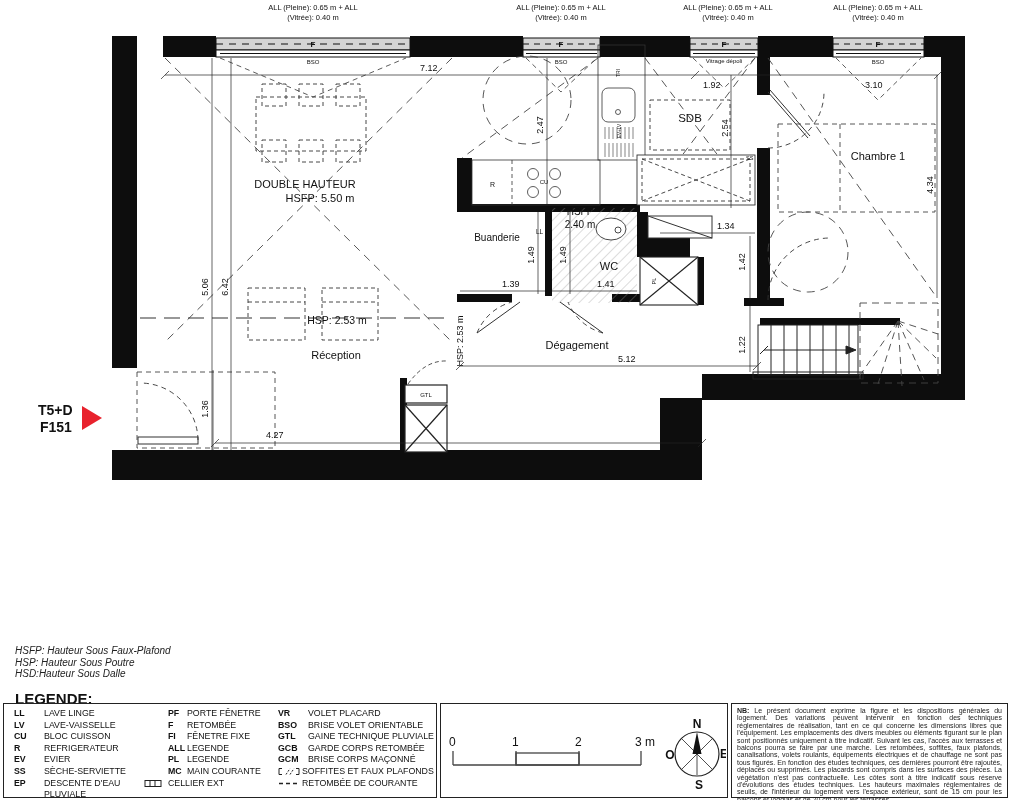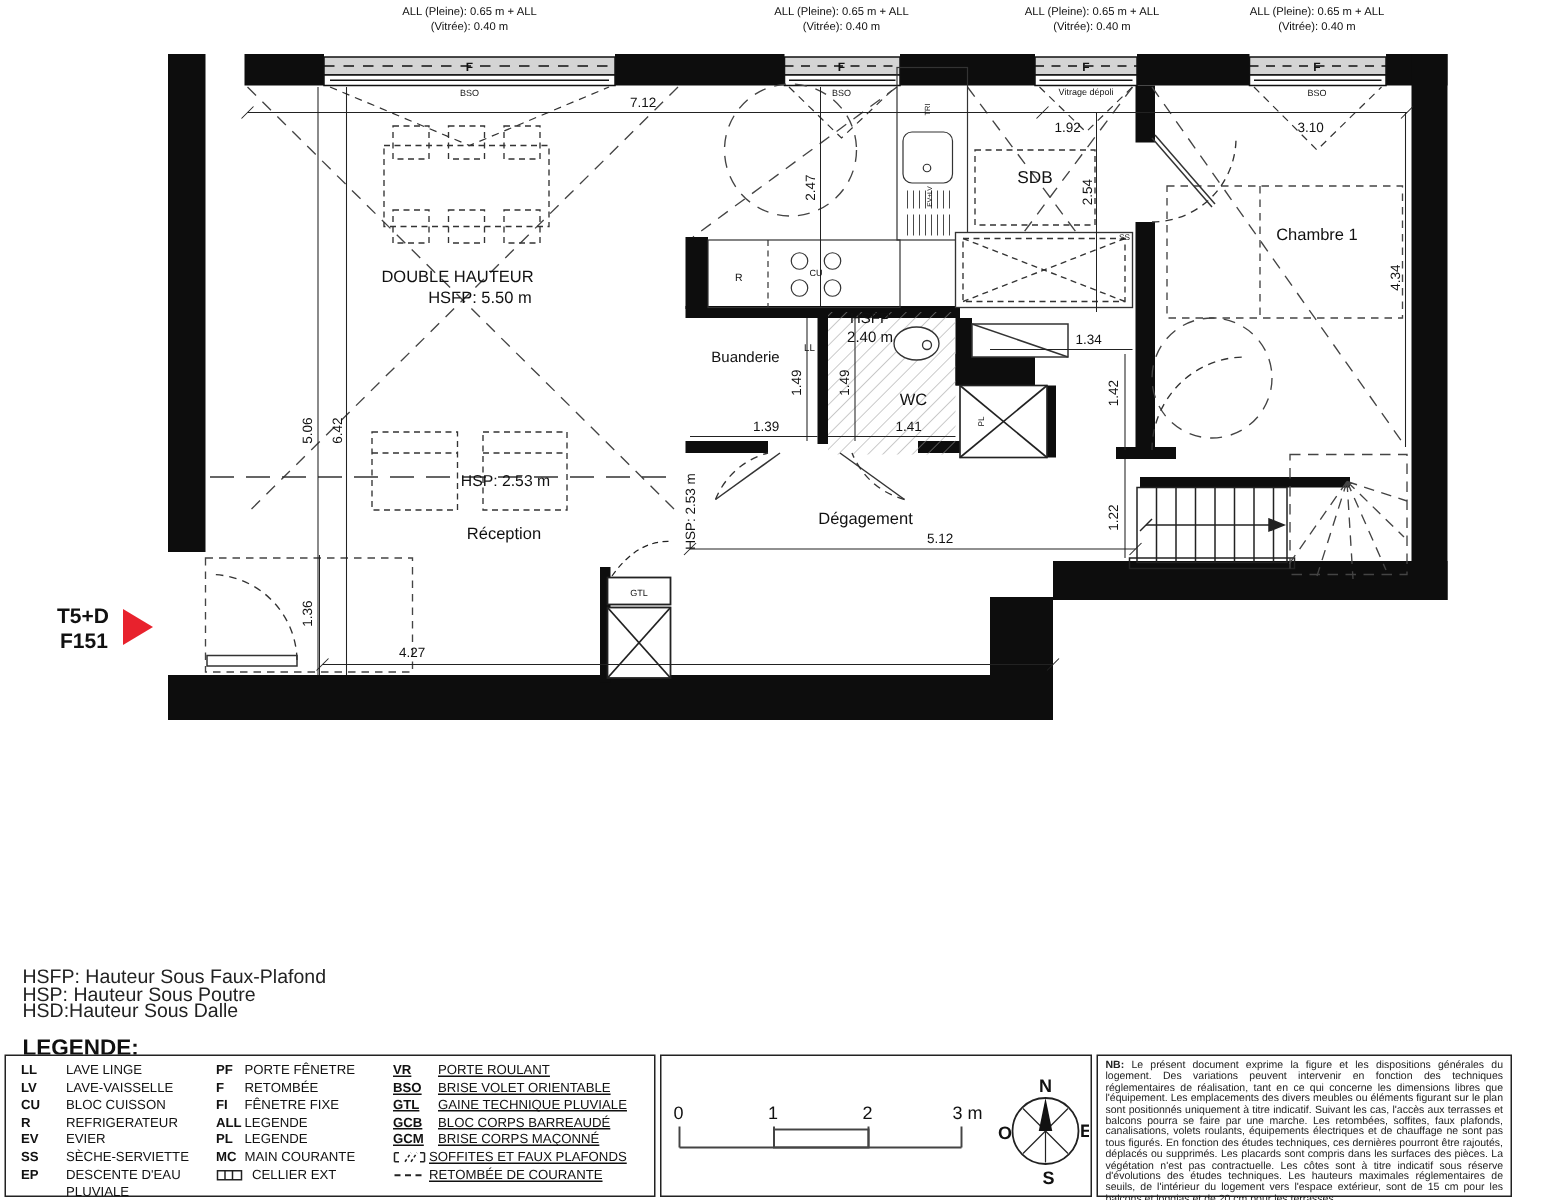--- a/index.html
+++ b/index.html
@@ -1,32 +1,32 @@
 <!DOCTYPE html>
 <html><head>
 <meta charset="utf-8">
 <style>
   html,body{margin:0;padding:0;background:#fff;}
   #stage{position:relative;width:1027px;height:800px;background:#fff;overflow:hidden;
          font-family:"Liberation Sans","DejaVu Sans",sans-serif;color:#111;}
   #plan-svg{position:absolute;left:0;top:0;}
   svg text{fill:#111;font-family:"Liberation Sans","DejaVu Sans",sans-serif;}
-  .notes{position:absolute;left:15px;top:645px;font-size:13px;line-height:11.5px;color:#222;}
+  .notes{position:absolute;left:15px;top:645px;font-size:10px;line-height:11.5px;color:#222;font-style:italic;}
   .legend-title{position:absolute;left:15px;top:690px;font-size:15px;font-weight:bold;}
   .panel{position:absolute;top:703px;height:95px;border:1.5px solid #222;box-sizing:border-box;background:#fff;}
   #legend-box{left:3px;width:434px;}
   #scale-box{left:440px;width:288px;}
   #nb-box{left:731px;width:277px;padding:3px 5px;font-size:7px;line-height:7.4px;text-align:justify;color:#222;}
   .lg-col{position:absolute;top:4px;font-size:8.8px;line-height:11.6px;}
   .lg-row{display:flex;}
   .lg-abbr{font-weight:bold;flex:0 0 auto;}
   .lg-term{white-space:pre-line;}
   #lg-c1{left:10px;width:128px;} #lg-c1 .lg-abbr{width:30px;}
-  #lg-c2{left:140px;width:118px;} #lg-c2 .lg-abbr{width:19px;}
-  #lg-c3{left:258px;width:172px;text-decoration:underline;} #lg-c3 .lg-abbr{width:30px;}
+  #lg-c2{left:140px;width:118px;} #lg-c2 .lg-abbr{width:19px;margin-left:24px;}
+  #lg-c3{left:274px;width:172px;} #lg-c3 .lg-abbr{width:30px;}
   .lg-ico{width:24px;flex:0 0 auto;display:flex;align-items:center;}
   .nb-label{font-weight:bold;}
 </style>
 </head>
 <body>
 
 <div id="stage">
 
 <svg id="plan-svg" width="1027" height="648" viewBox="0 0 1027 648">
   <defs>
@@ -378,33 +378,33 @@
               <line x1="6" y1="1.5" x2="6" y2="7.5" stroke="#222"></line>
               <line x1="11" y1="1.5" x2="11" y2="7.5" stroke="#222"></line>
             </svg>
           </span>
           <span class="lg-term">CELLIER EXT</span>
         </div>
   </div>
   <div class="lg-col" id="lg-c3">
     <div class="lg-row">
           <span class="lg-abbr">VR</span>
-          <span class="lg-term">PORTE ROULANT</span>
+          <span class="lg-term">VOLET PLACARD</span>
         </div>
     <div class="lg-row">
           <span class="lg-abbr">BSO</span>
           <span class="lg-term">BRISE VOLET ORIENTABLE</span>
         </div>
     <div class="lg-row">
           <span class="lg-abbr">GTL</span>
           <span class="lg-term">GAINE TECHNIQUE PLUVIALE</span>
         </div>
     <div class="lg-row">
           <span class="lg-abbr">GCB</span>
-          <span class="lg-term">BLOC CORPS BARREAUDÉ</span>
+          <span class="lg-term">GARDE CORPS RETOMBÉE</span>
         </div>
     <div class="lg-row">
           <span class="lg-abbr">GCM</span>
           <span class="lg-term">BRISE CORPS MAÇONNÉ</span>
         </div>
     <div class="lg-row">
           <span class="lg-ico">
             <svg width="22" height="9">
               <path d="M1,1.5 h3 M1,1.5 v6 M1,7.5 h3" fill="none" stroke="#222"></path>
               <path d="M8,7.5 L12,1.5 M12,7.5 L16,1.5" stroke="#222" stroke-dasharray="2 1.5" fill="none"></path>

